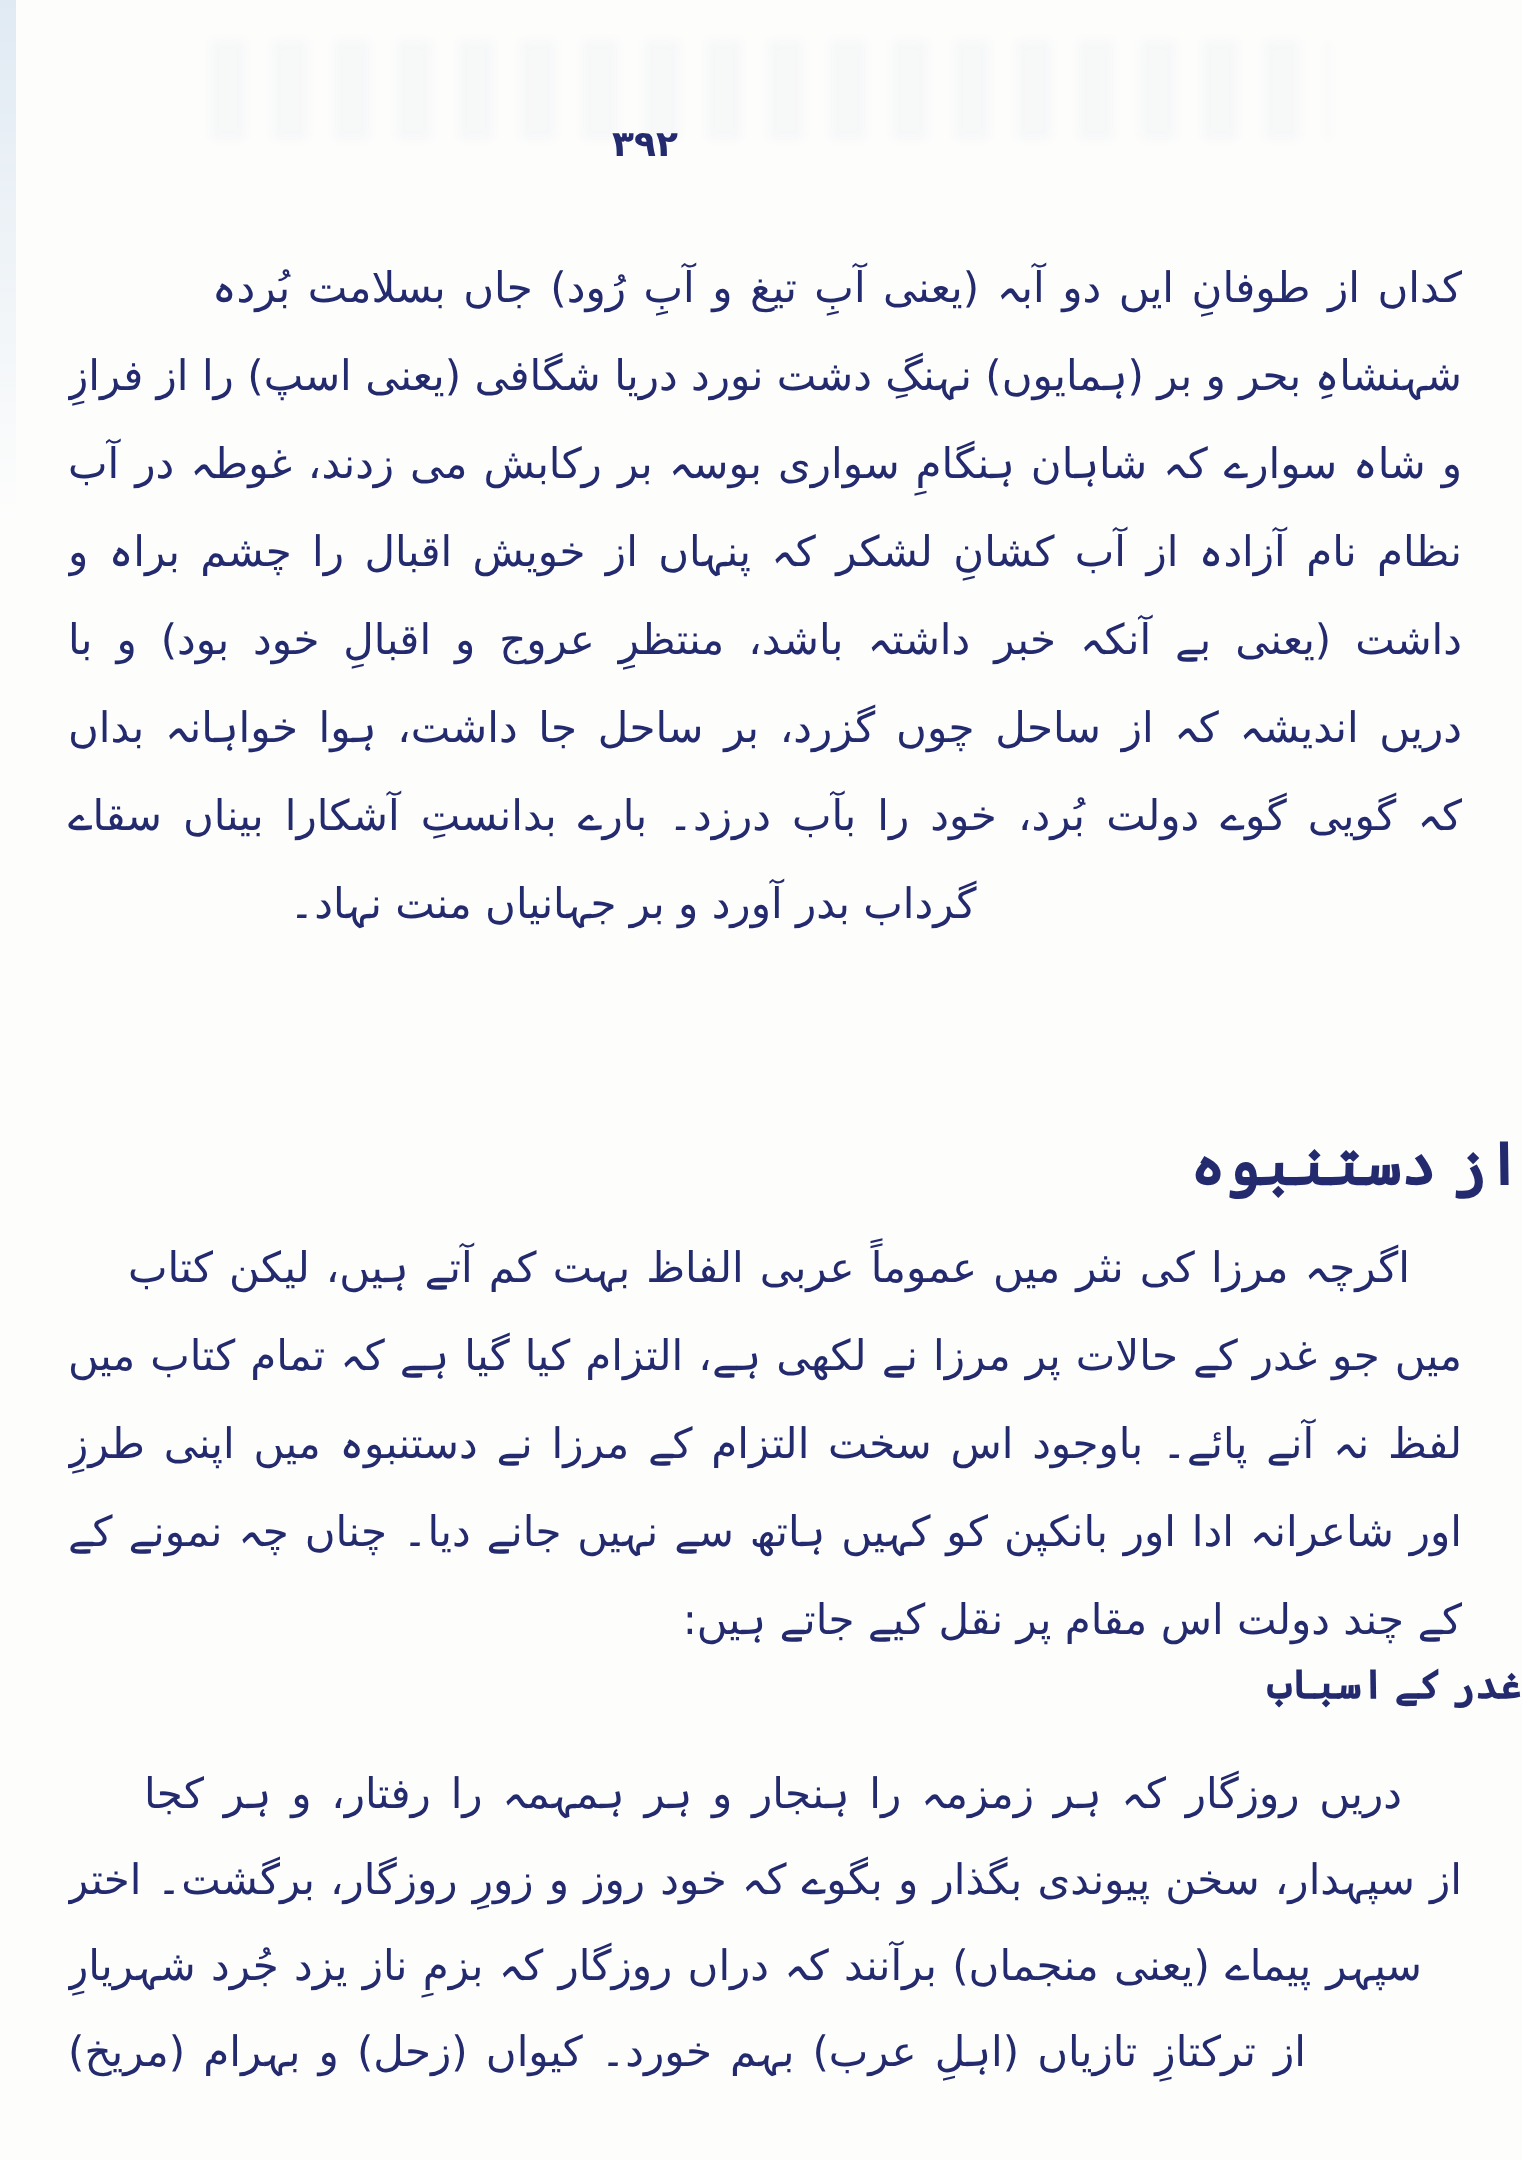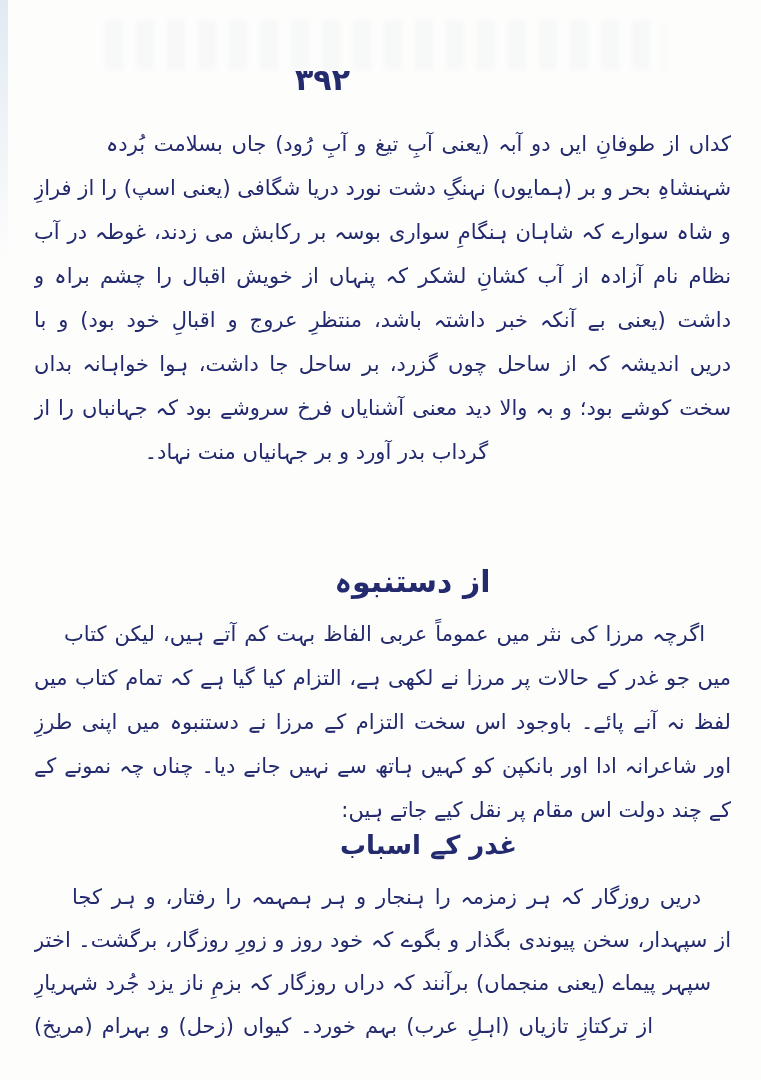--- a/index.html
+++ b/index.html
@@ -20,21 +20,21 @@
     background:linear-gradient(180deg, rgba(150,185,220,0.28), rgba(150,185,220,0));
   }
   .ghost-bleed {
     position:absolute; top:20px; left:105px; width:560px; height:50px;
     opacity:.5; filter:blur(2px);
     background:repeating-linear-gradient(90deg, rgba(176,188,205,0.16) 0 18px, rgba(0,0,0,0) 18px 31px);
   }
   .page-number {
     position:absolute; top:62px; left:0; width:100%;
     text-align:center; padding-right:116px;
-    font-size:30px; font-weight:bold; letter-spacing:2px;
+    font-size:18px; font-weight:bold; letter-spacing:2px;
   }
   .para { position:absolute; right:0; left:0; padding:0 30px 0 34px; }
   .p1 { top:122px; }
   .p2 { top:612px; }
   .p3 { top:876px; }
   .line {
     direction:rtl;
     font-size:21px;
     line-height:44px; height:44px;
     overflow:hidden;
@@ -44,43 +44,43 @@
   .p3 .line { line-height:43px; height:43px; }
   .p1 .l1  { padding-left:72px; }
   .p1 .l10 { text-align:center; text-align-last:center; transform:translateX(-66px); }
   .p2 .l1  { padding-right:26px; padding-left:30px; }
   .p2 .l5  { text-align:right; text-align-last:right; }
   .p3 .l1  { padding-right:30px; padding-left:38px; }
   .p3 .l3  { padding-right:20px; }
   .p3 .l4  { padding-right:78px; }
   .heading {
     position:absolute; left:0; right:0;
-    text-align:center; font-weight:bold; white-space:nowrap;
+    text-align:right; font-weight:bold; white-space:nowrap;font-family:Liberation Serif, serif;
   }
   .heading-1 { top:564px; font-size:30px; padding-left:64px; }
-  .heading-2 { top:830px; font-size:26px; padding-left:96px; }
+  .heading-2 { top:830px; font-size:20px; padding-left:96px; }
 </style>
 </head>
 <body>
 
 <div class="page">
 
   <div class="edge-tint"></div>
   <div class="ghost-bleed"></div>
 
   <div class="page-number">۳۹۲</div>
 
   <div class="para p1">
     <div class="line l1">کداں از طوفانِ ایں دو آبہ (یعنی آبِ تیغ و آبِ رُود) جاں بسلامت بُردہ باشند۔</div>
     <div class="line l2">شہنشاہِ بحر و بر (ہمایوں) نہنگِ دشت نورد دریا شگافی (یعنی اسپ) را از فرازِ ساحل</div>
     <div class="line l4">و شاہ سوارے کہ شاہان ہنگامِ سواری بوسہ بر رکابش می زدند، غوطہ در آب خورد۔</div>
     <div class="line l5">نظام نام آزادہ از آب کشانِ لشکر کہ پنہاں از خویش اقبال را چشم براہ و گوش برصدا</div>
     <div class="line l6">داشت (یعنی بے آنکہ خبر داشتہ باشد، منتظرِ عروج و اقبالِ خود بود) و با خویشتن</div>
     <div class="line l7">دریں اندیشہ کہ از ساحل چوں گزرد، بر ساحل جا داشت، ہوا خواہانہ بداں چستی،</div>
-    <div class="line l9">سخت کوشے بود؛ و بہ والا دید معنی آشنایاں فرخ سروشے بود کہ جہانباں را از</div>
+    <div class="line l8">کہ گویی گوے دولت بُرد، خود را بآب درزد۔ بارے بدانستِ آشکارا بیناں سقاے</div>
     <div class="line l10">گرداب بدر آورد و بر جہانیاں منت نہاد۔</div>
   </div>
 
   <div class="heading heading-1">از دستنبوہ</div>
 
   <div class="para p2">
     <div class="line l1">اگرچہ مرزا کی نثر میں عموماً عربی الفاظ بہت کم آتے ہیں، لیکن کتاب دستنبوہ</div>
     <div class="line l2">میں جو غدر کے حالات پر مرزا نے لکھی ہے، التزام کیا گیا ہے کہ تمام کتاب میں کوئی عربی</div>
     <div class="line l3">لفظ نہ آنے پائے۔ باوجود اس سخت التزام کے مرزا نے دستنبوہ میں اپنی طرزِ خاص</div>
     <div class="line l4">اور شاعرانہ ادا اور بانکپن کو کہیں ہاتھ سے نہیں جانے دیا۔ چناں چہ نمونے کے طور پر دستنبوہ</div>

